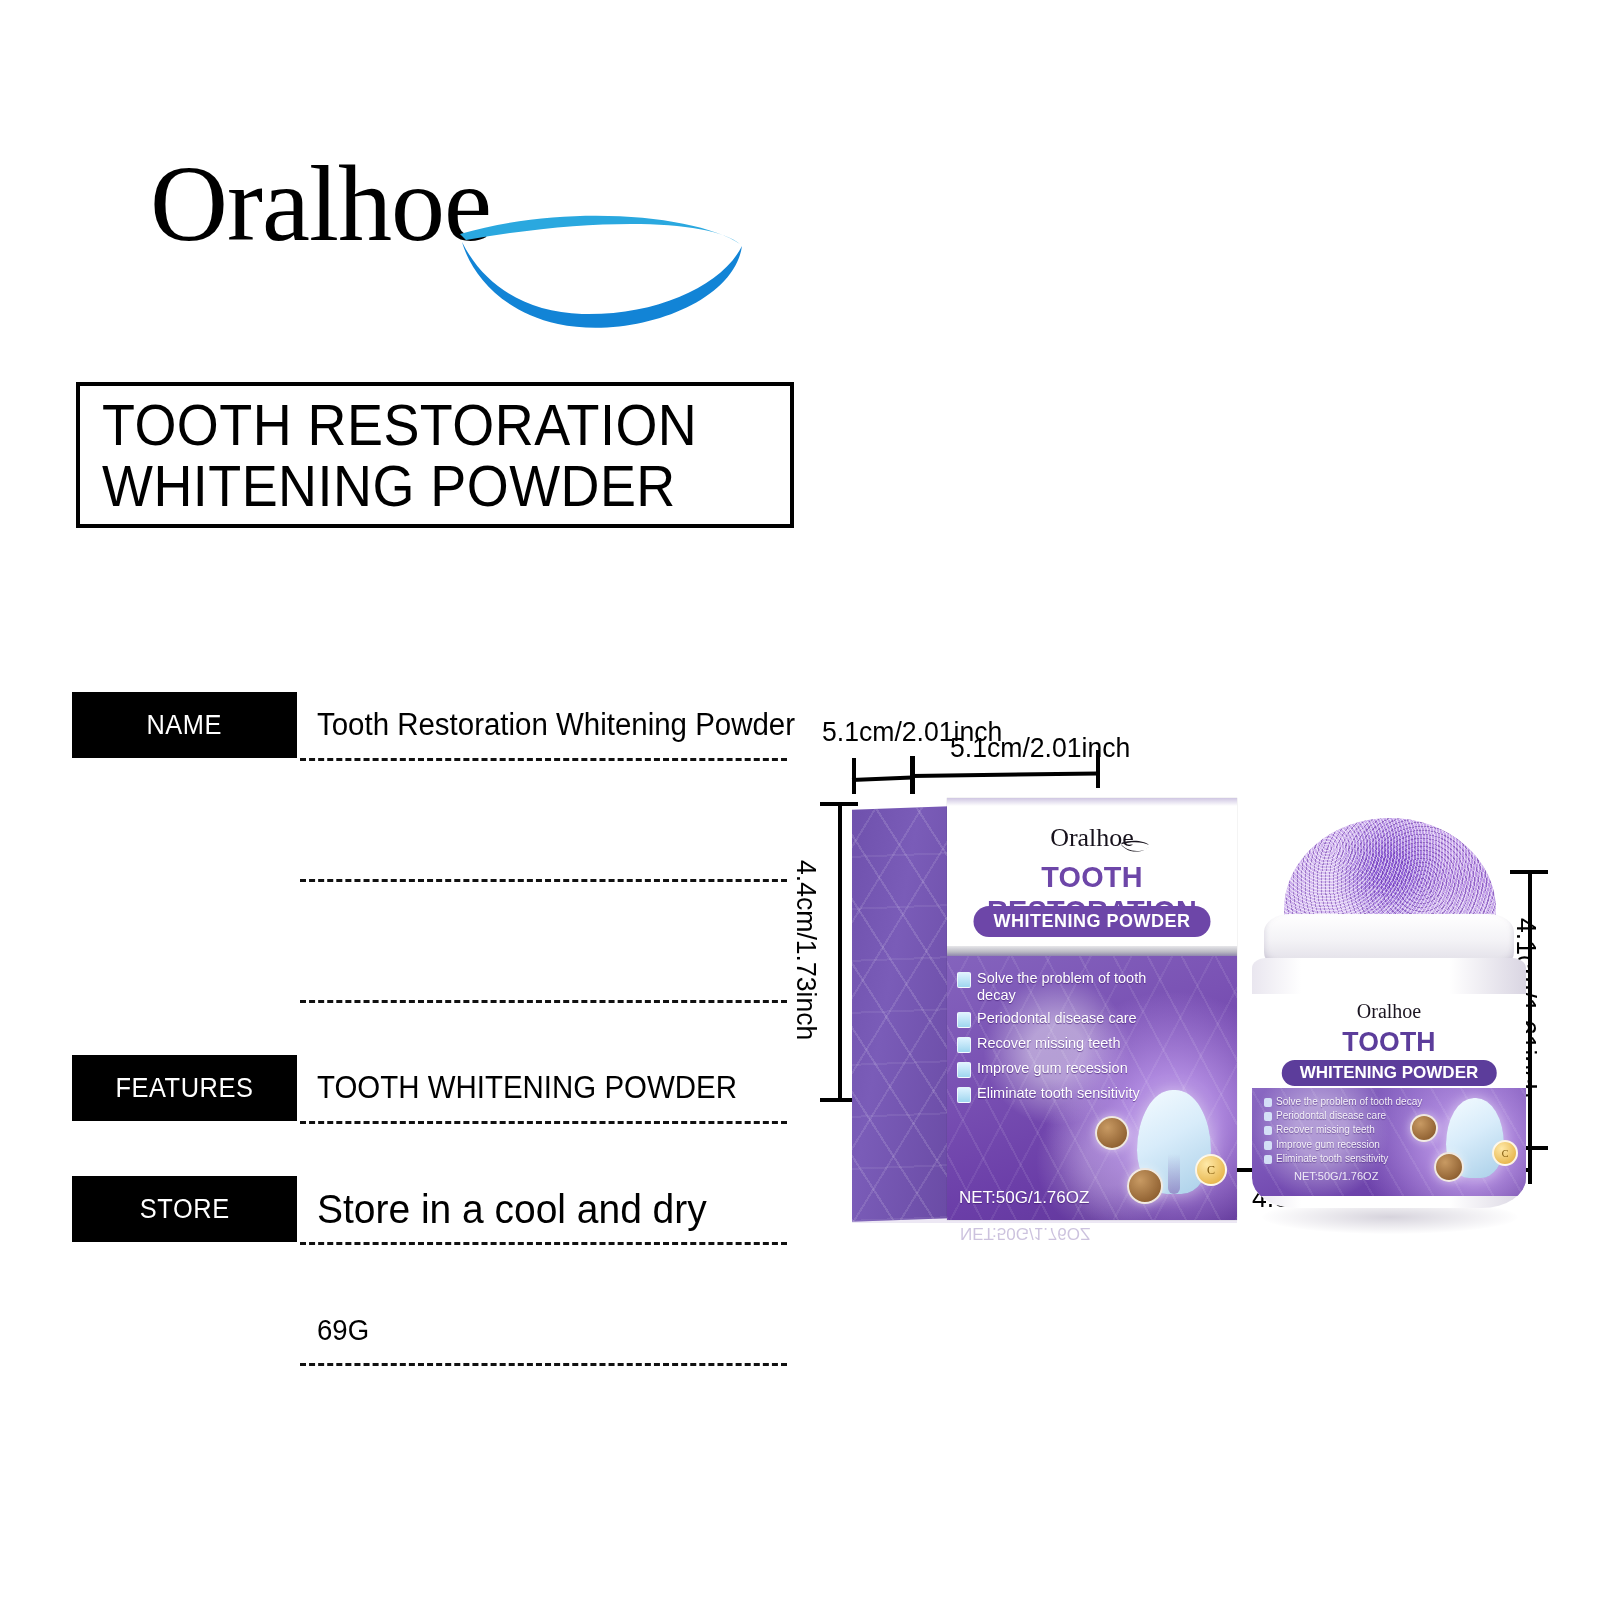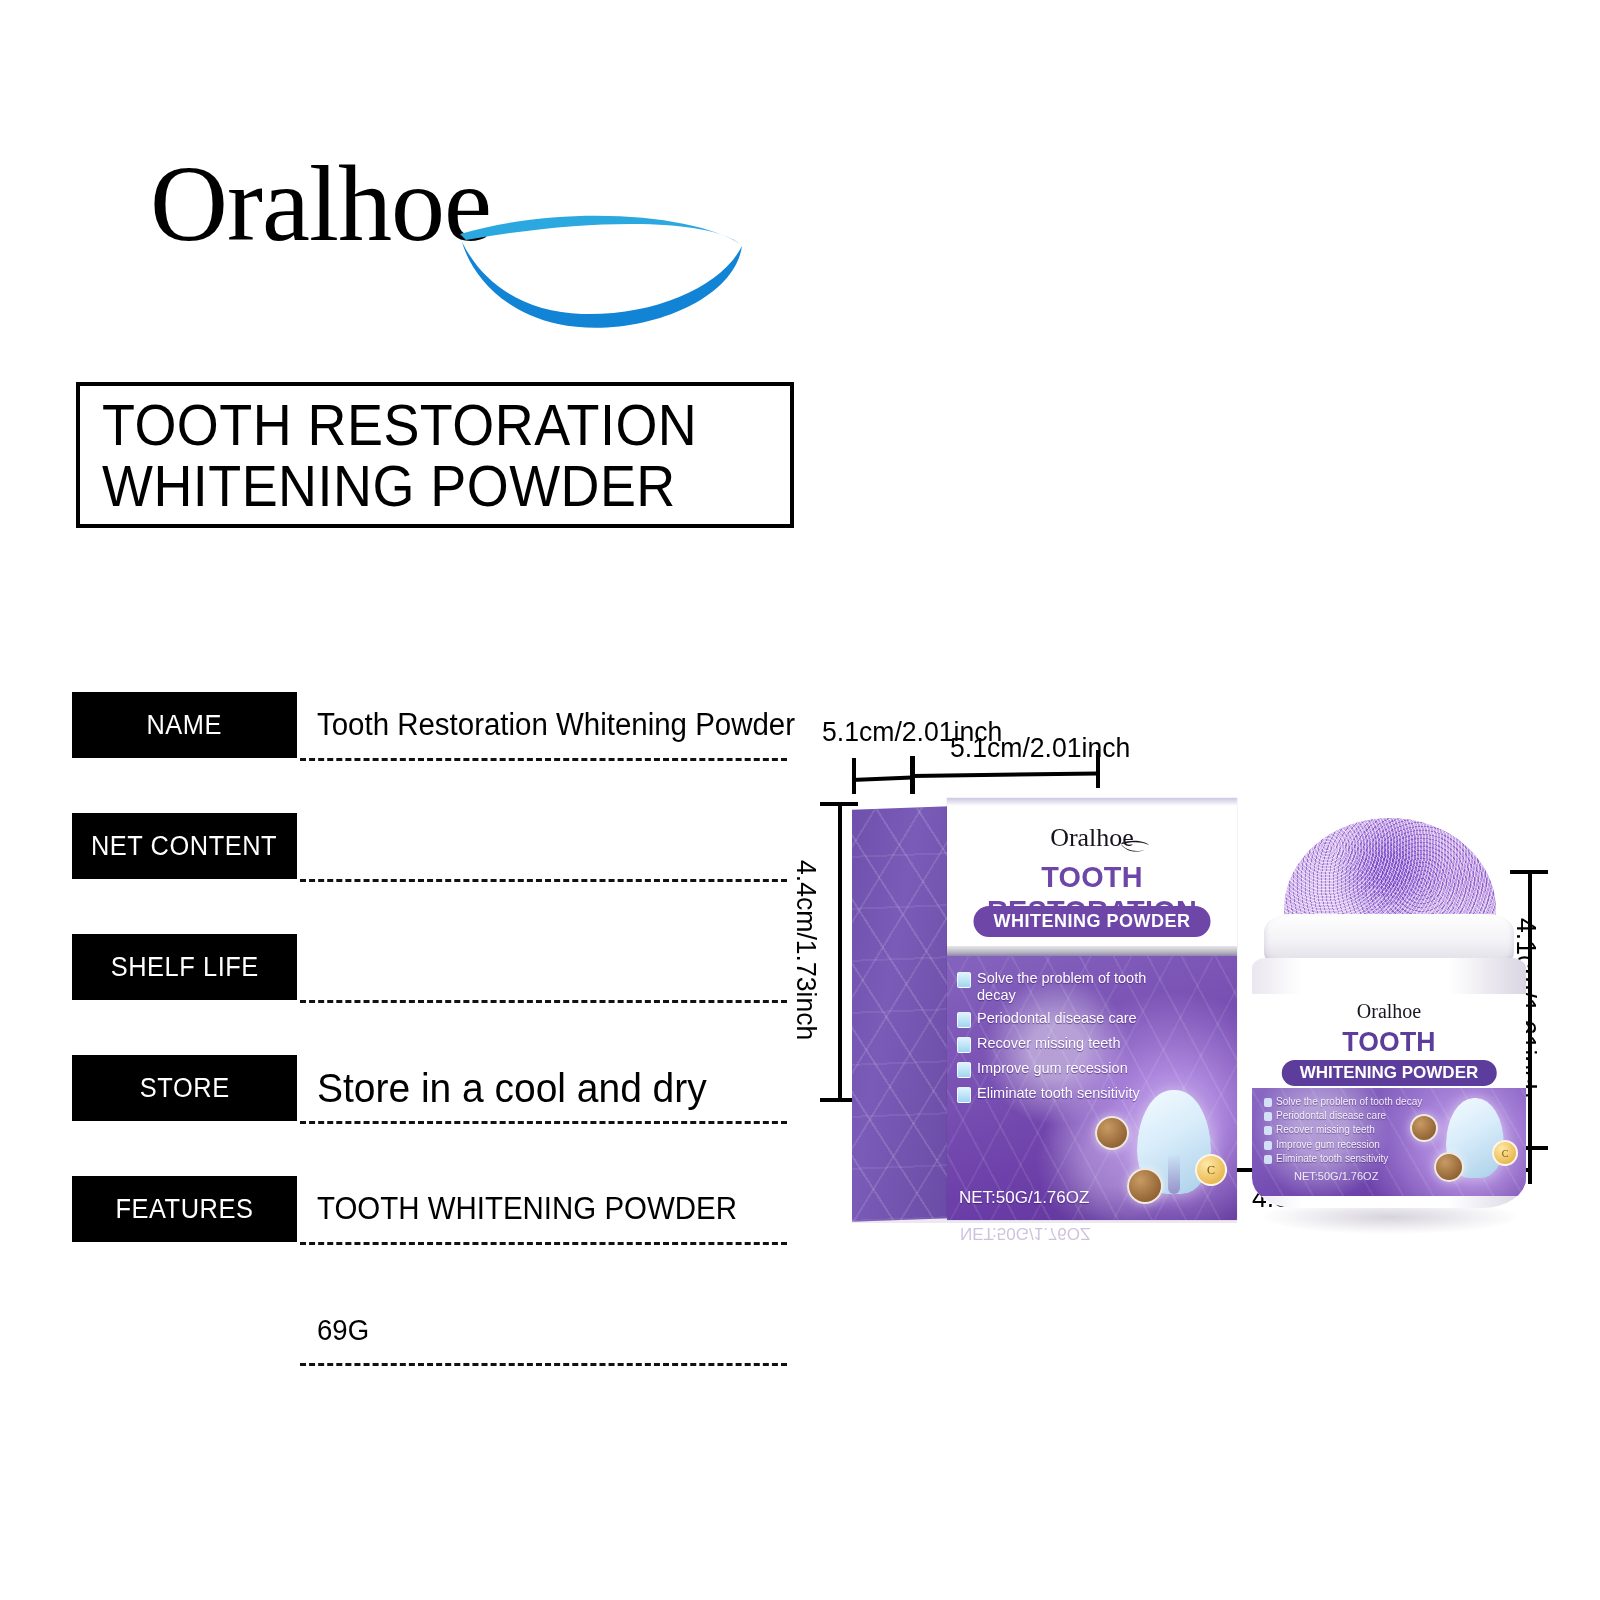--- a/index.html
+++ b/index.html
@@ -552,49 +552,43 @@
     <div class="spec-key">
       <span>NAME</span>
     </div>
     <div class="spec-val sz-1">
       <span>Tooth Restoration Whitening Powder</span>
     </div>
     <div class="spec-dash"></div>
   </div>
 
   <div class="spec-row">
-    <div class="spec-key">
-      <span>NET  CONTENT</span>
-    </div>
     <div class="spec-dash"></div>
   </div>
 
   <div class="spec-row">
+    <div class="spec-dash"></div>
+  </div>
+
+  <div class="spec-row">
     <div class="spec-key">
-      <span>SHELF LIFE</span>
+      <span>FEATURES</span>
+    </div>
+    <div class="spec-val sz-5">
+      <span>TOOTH WHITENING POWDER</span>
     </div>
     <div class="spec-dash"></div>
   </div>
 
   <div class="spec-row">
     <div class="spec-key">
       <span>STORE</span>
     </div>
     <div class="spec-val sz-4">
       <span>Store in a cool and dry</span>
-    </div>
-    <div class="spec-dash"></div>
-  </div>
-
-  <div class="spec-row">
-    <div class="spec-key">
-      <span>FEATURES</span>
-    </div>
-    <div class="spec-val sz-5">
-      <span>TOOTH WHITENING POWDER</span>
     </div>
     <div class="spec-dash"></div>
   </div>
 
   <div class="spec-row">
     <div class="spec-val sz-6">
       <span>69G</span>
     </div>
     <div class="spec-dash"></div>
   </div>

